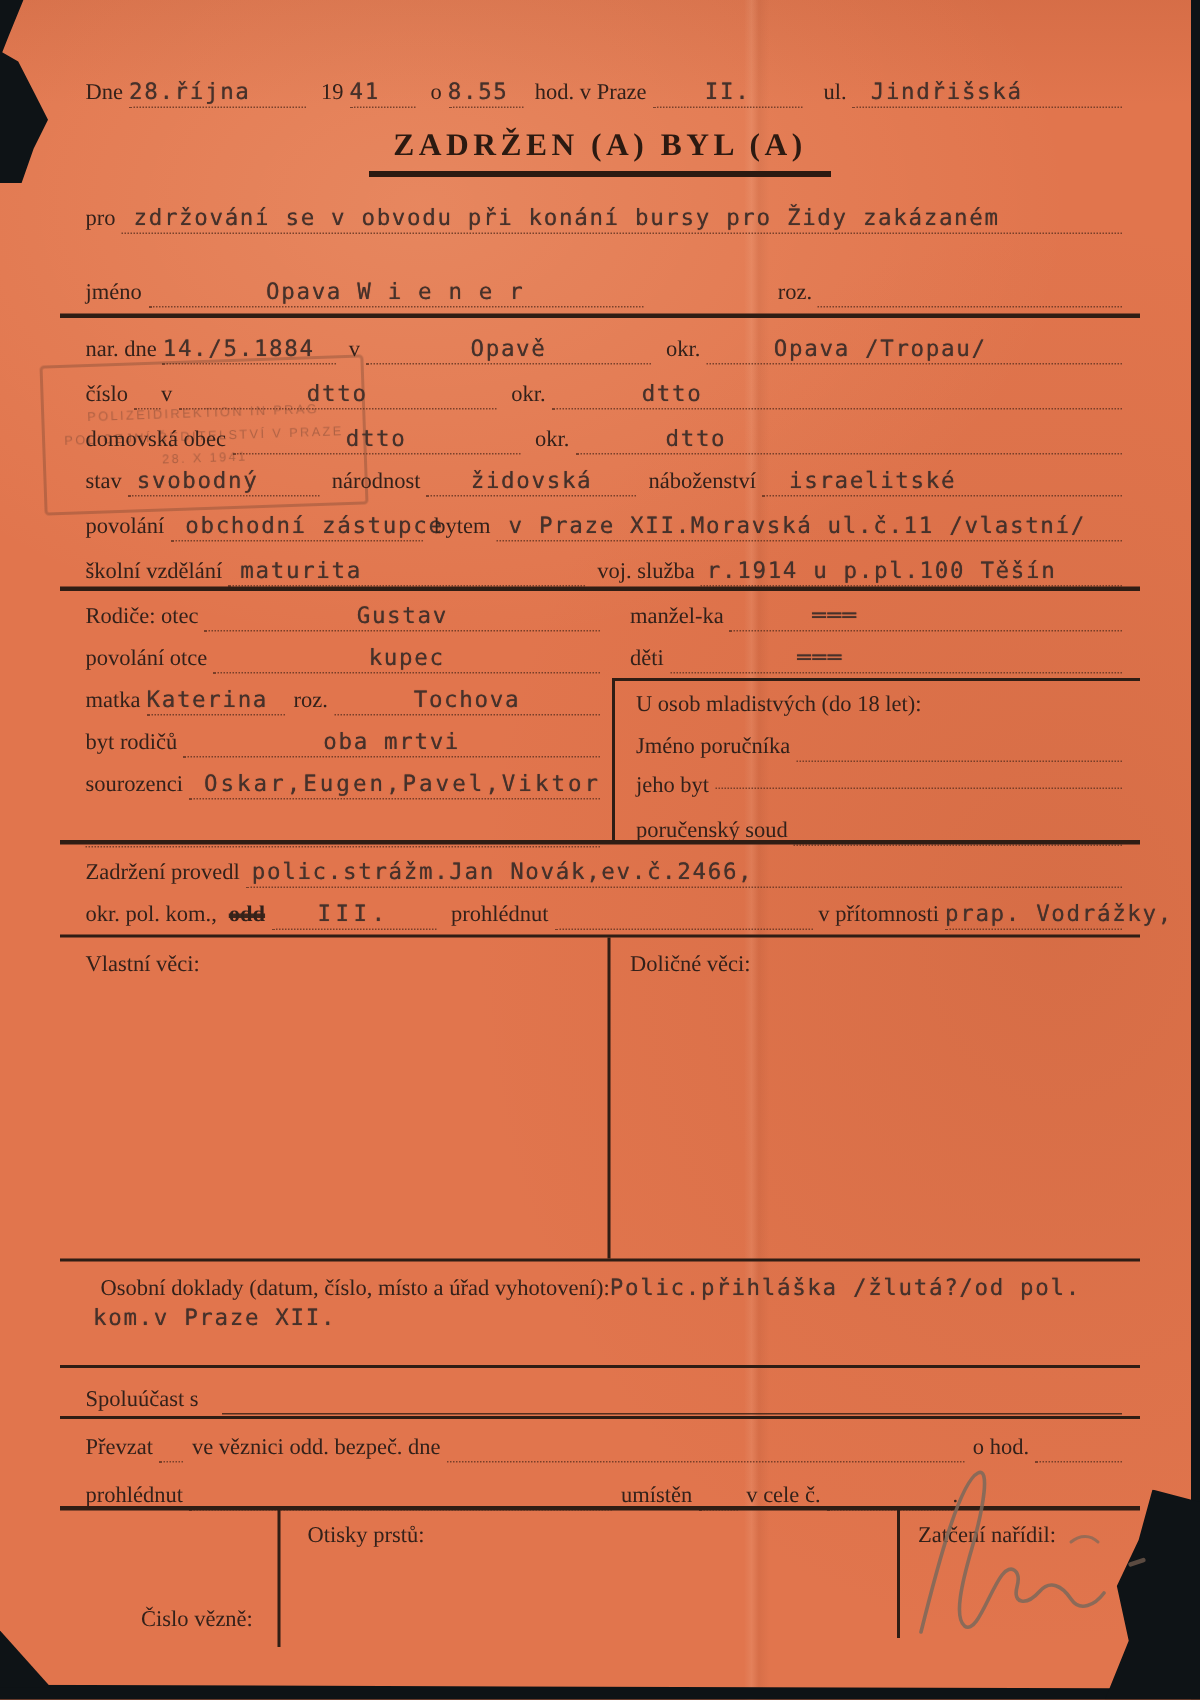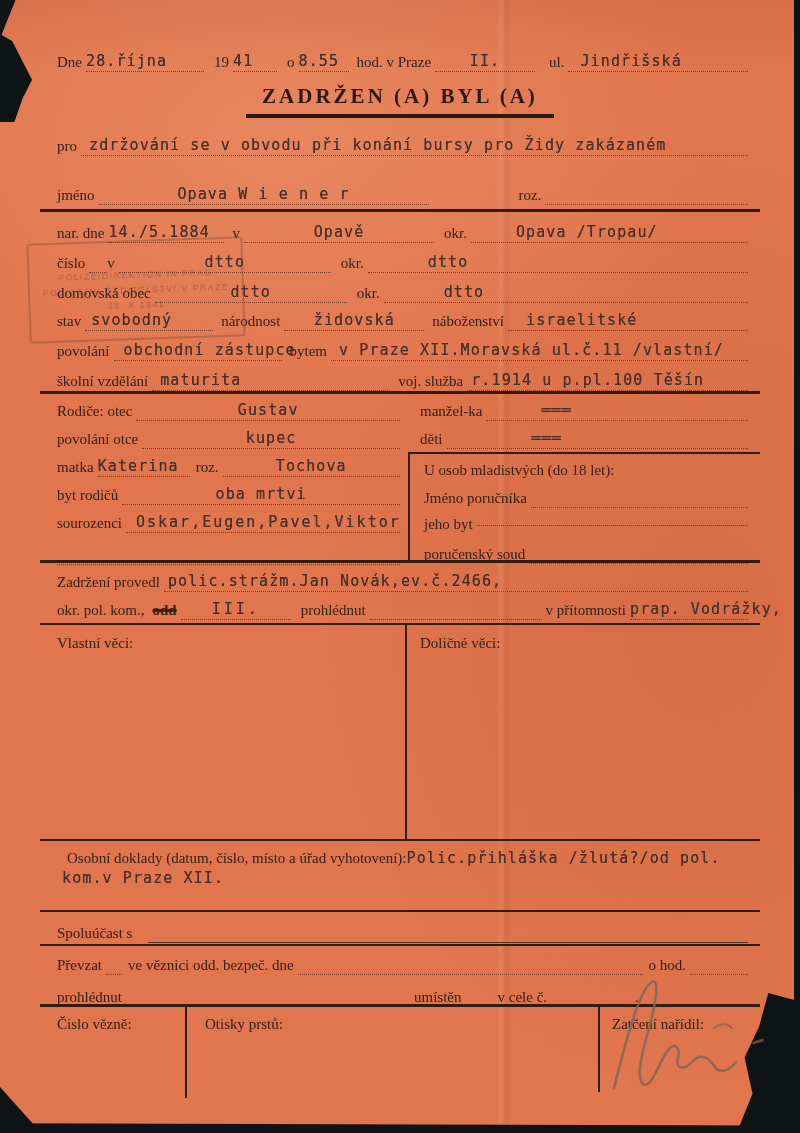--- a/index.html
+++ b/index.html
@@ -292,21 +292,21 @@
     <span class="lbl">prohlédnut</span>
     <span class="seg" style="width:282px;"></span>
     <span class="lbl" style="padding-left:6px;">umístěn</span>
     <span class="seg" style="width:26px;"></span>
     <span class="lbl" style="padding-left:6px;">v cele č.</span>
     <span class="seg" style="width:84px;"></span>
     <span class="lbl">.</span>
   </div>
   <div class="rule" style="top:1004px;height:2.5px;"></div>
 
-  <div class="row plain" style="top:1012px;">
+  <div class="row plain" style="top:1068px;margin-left:37px;">
     <span class="lbl">Čislo vězně:</span>
   </div>
   <div class="row plain" style="top:1012px;left:205px;">
     <span class="lbl">Otisky prstů:</span>
   </div>
   <div class="row plain" style="top:1012px;left:612px;">
     <span class="lbl">Zatčení nařídil:</span>
   </div>
   <div class="vline" style="left:185px;top:1006px;height:92px;"></div>
   <div class="vline" style="left:598px;top:1006px;height:86px;"></div>

